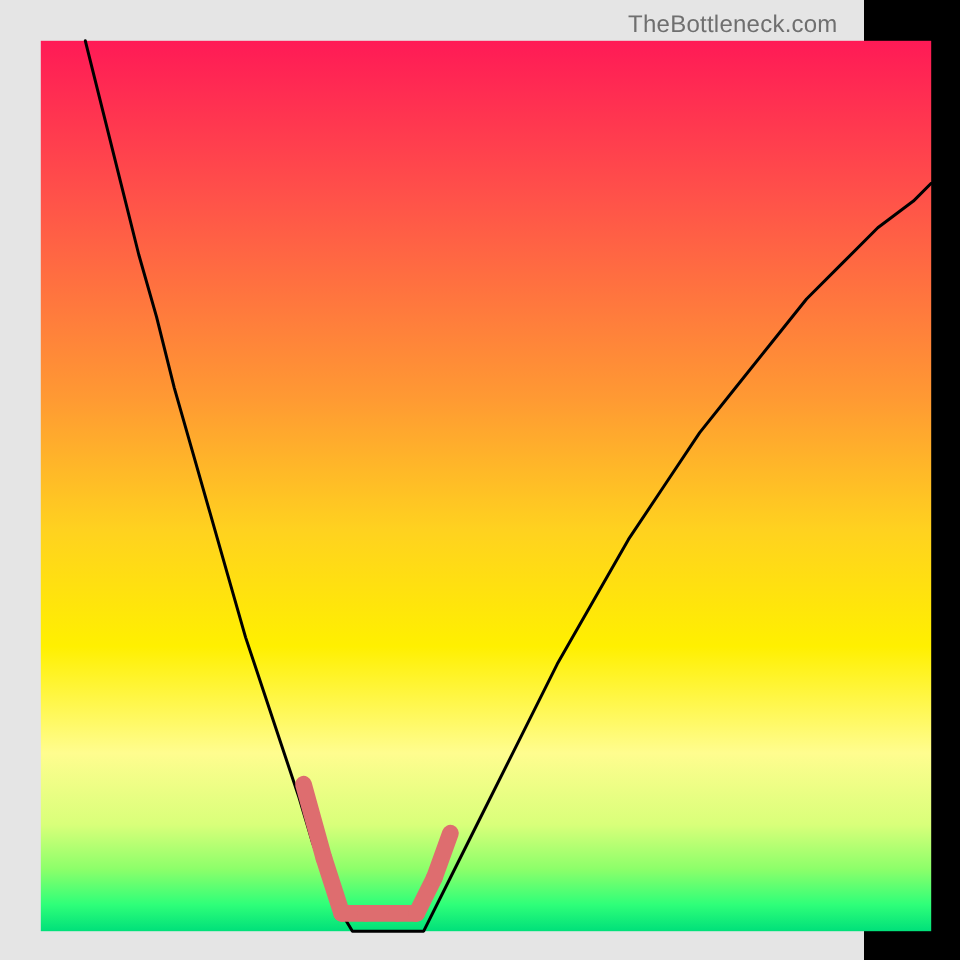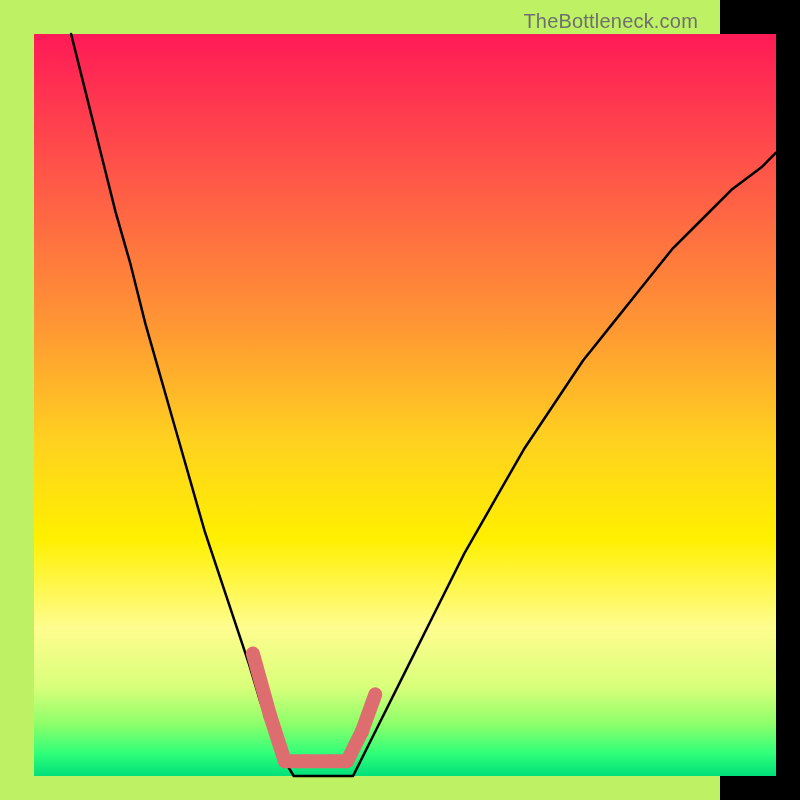--- a/index.html
+++ b/index.html
@@ -10,21 +10,21 @@
     overflow: hidden;
     background: #000;
     font-family: Arial, Helvetica, sans-serif;
   }
   .frame {
     position: absolute;
     left: 0;
     top: 0;
     width: 720px;
     height: 800px;
-    background: #bef264;
+    background: #e5e5e5;
     text-align: right;
   }
   .plot {
     position: absolute;
     left: 34px;
     top: 34px;
     width: 742px;
     height: 742px;
     
     background: linear-gradient(

